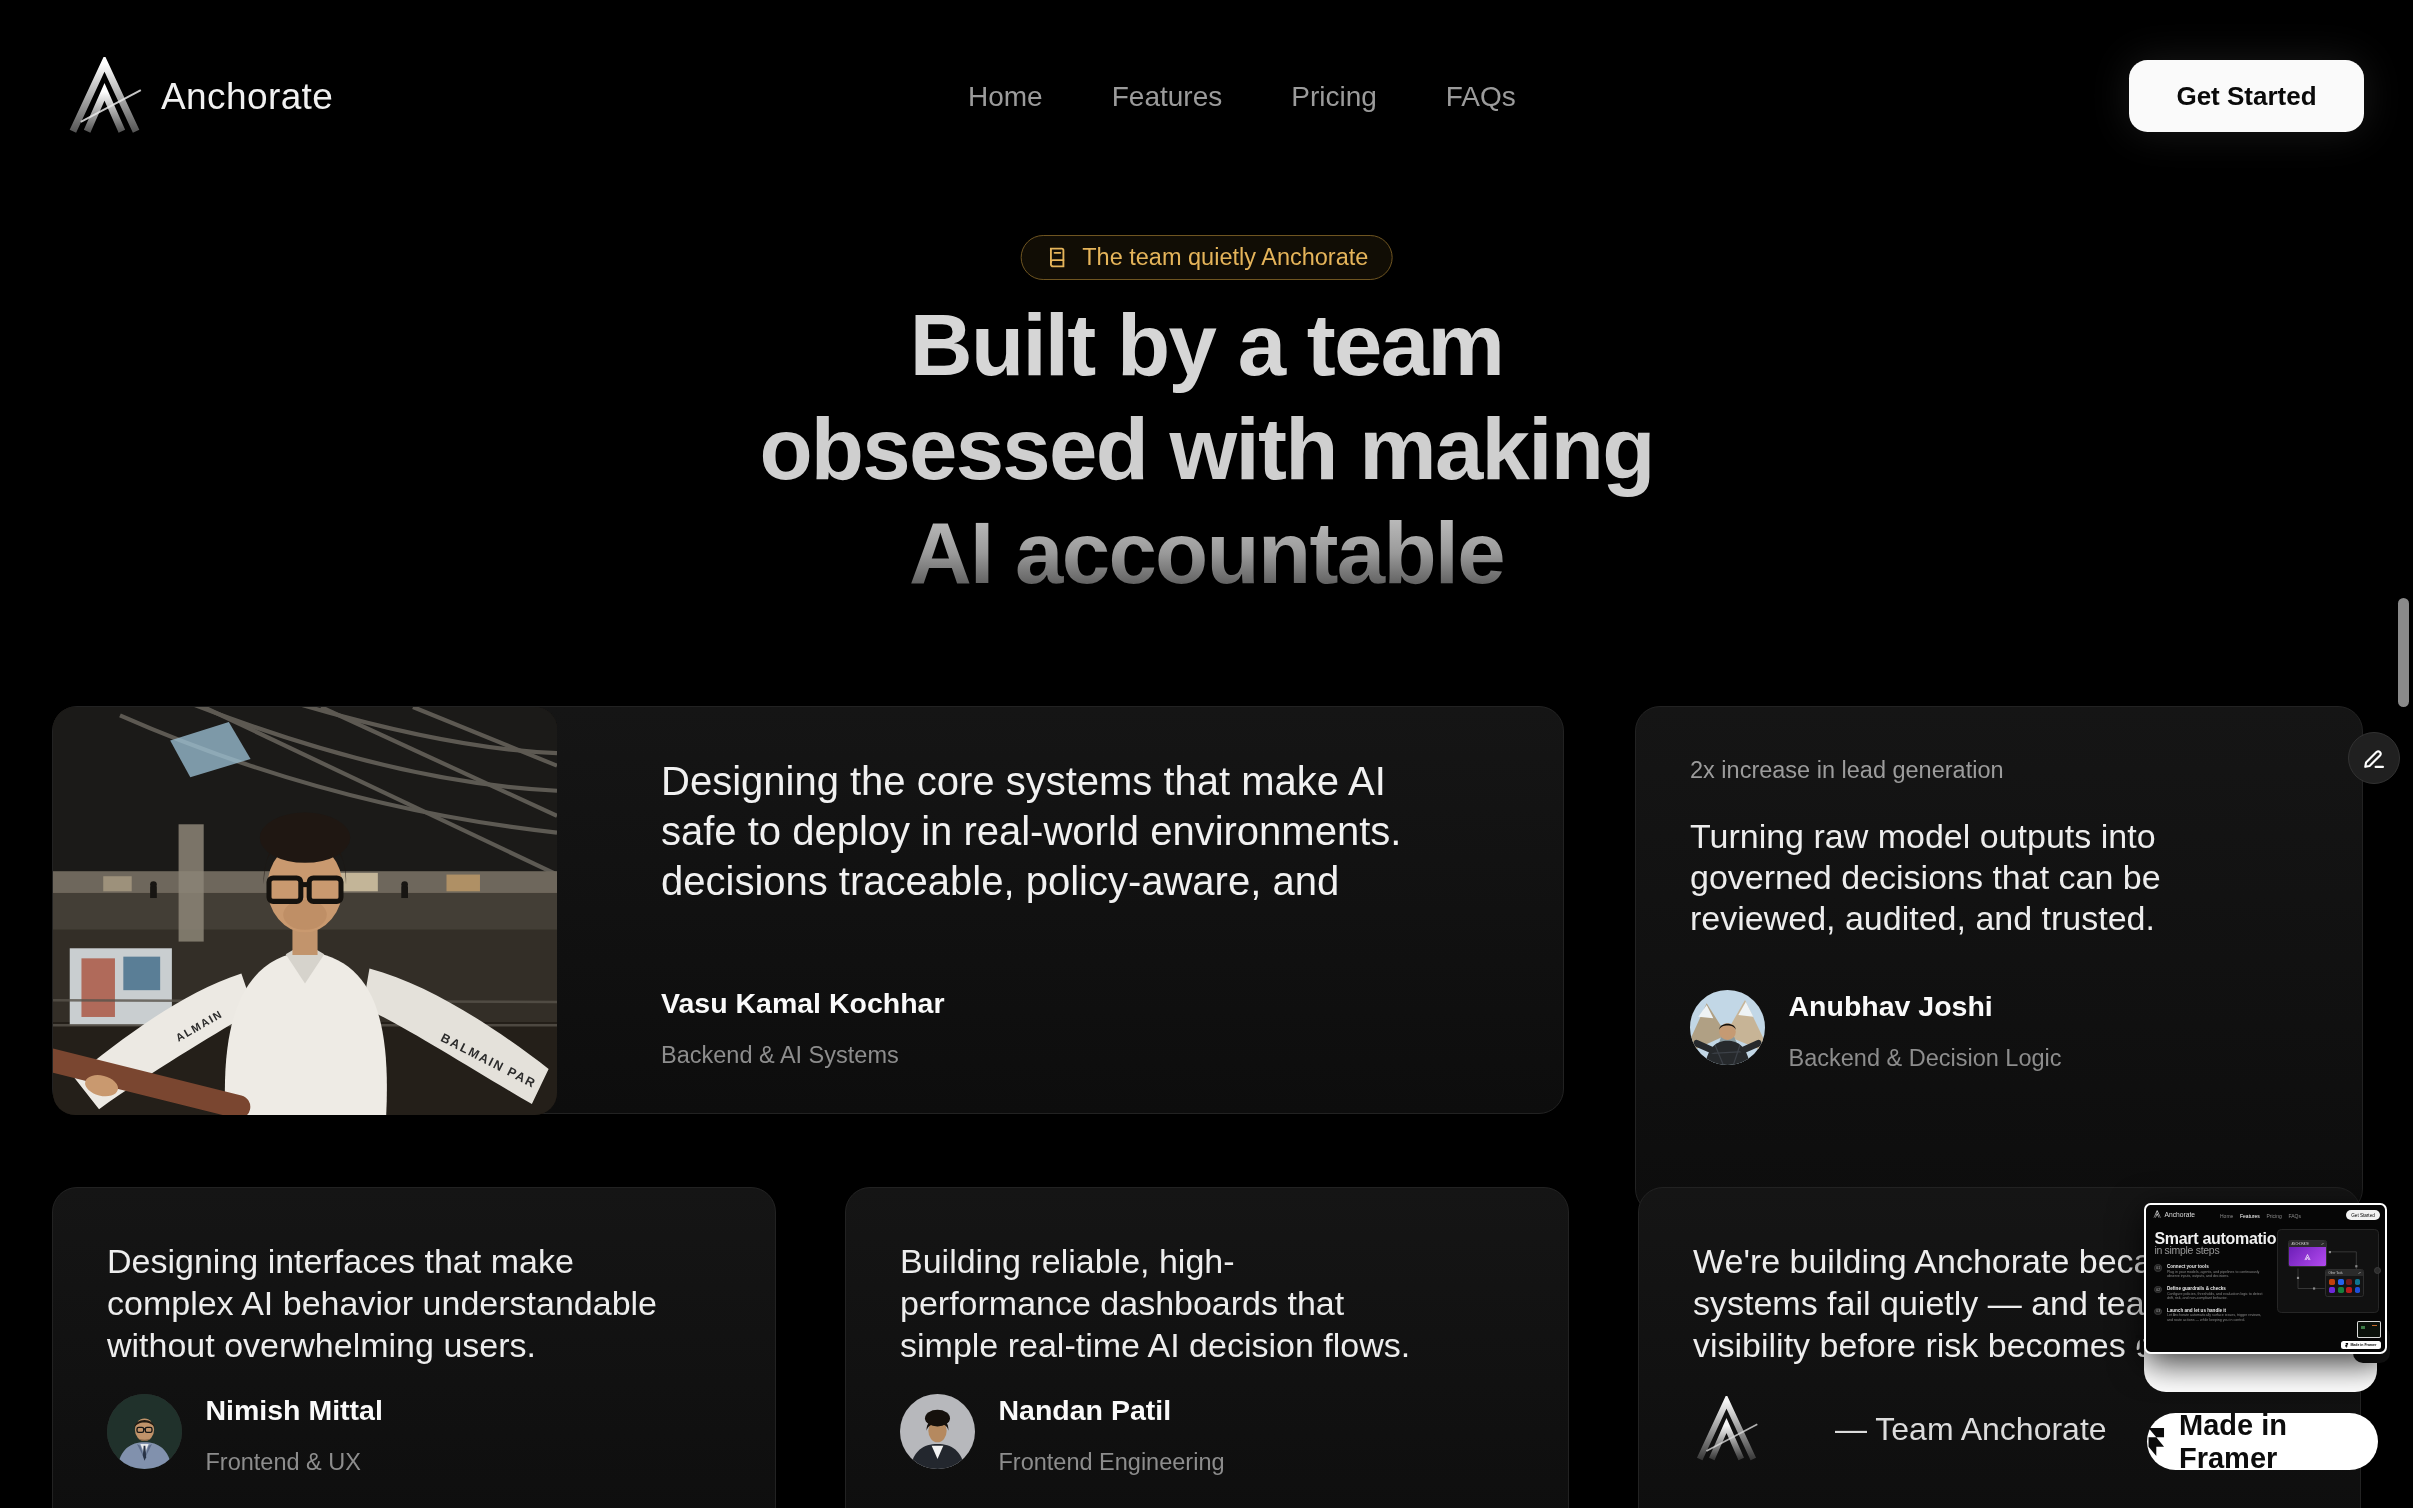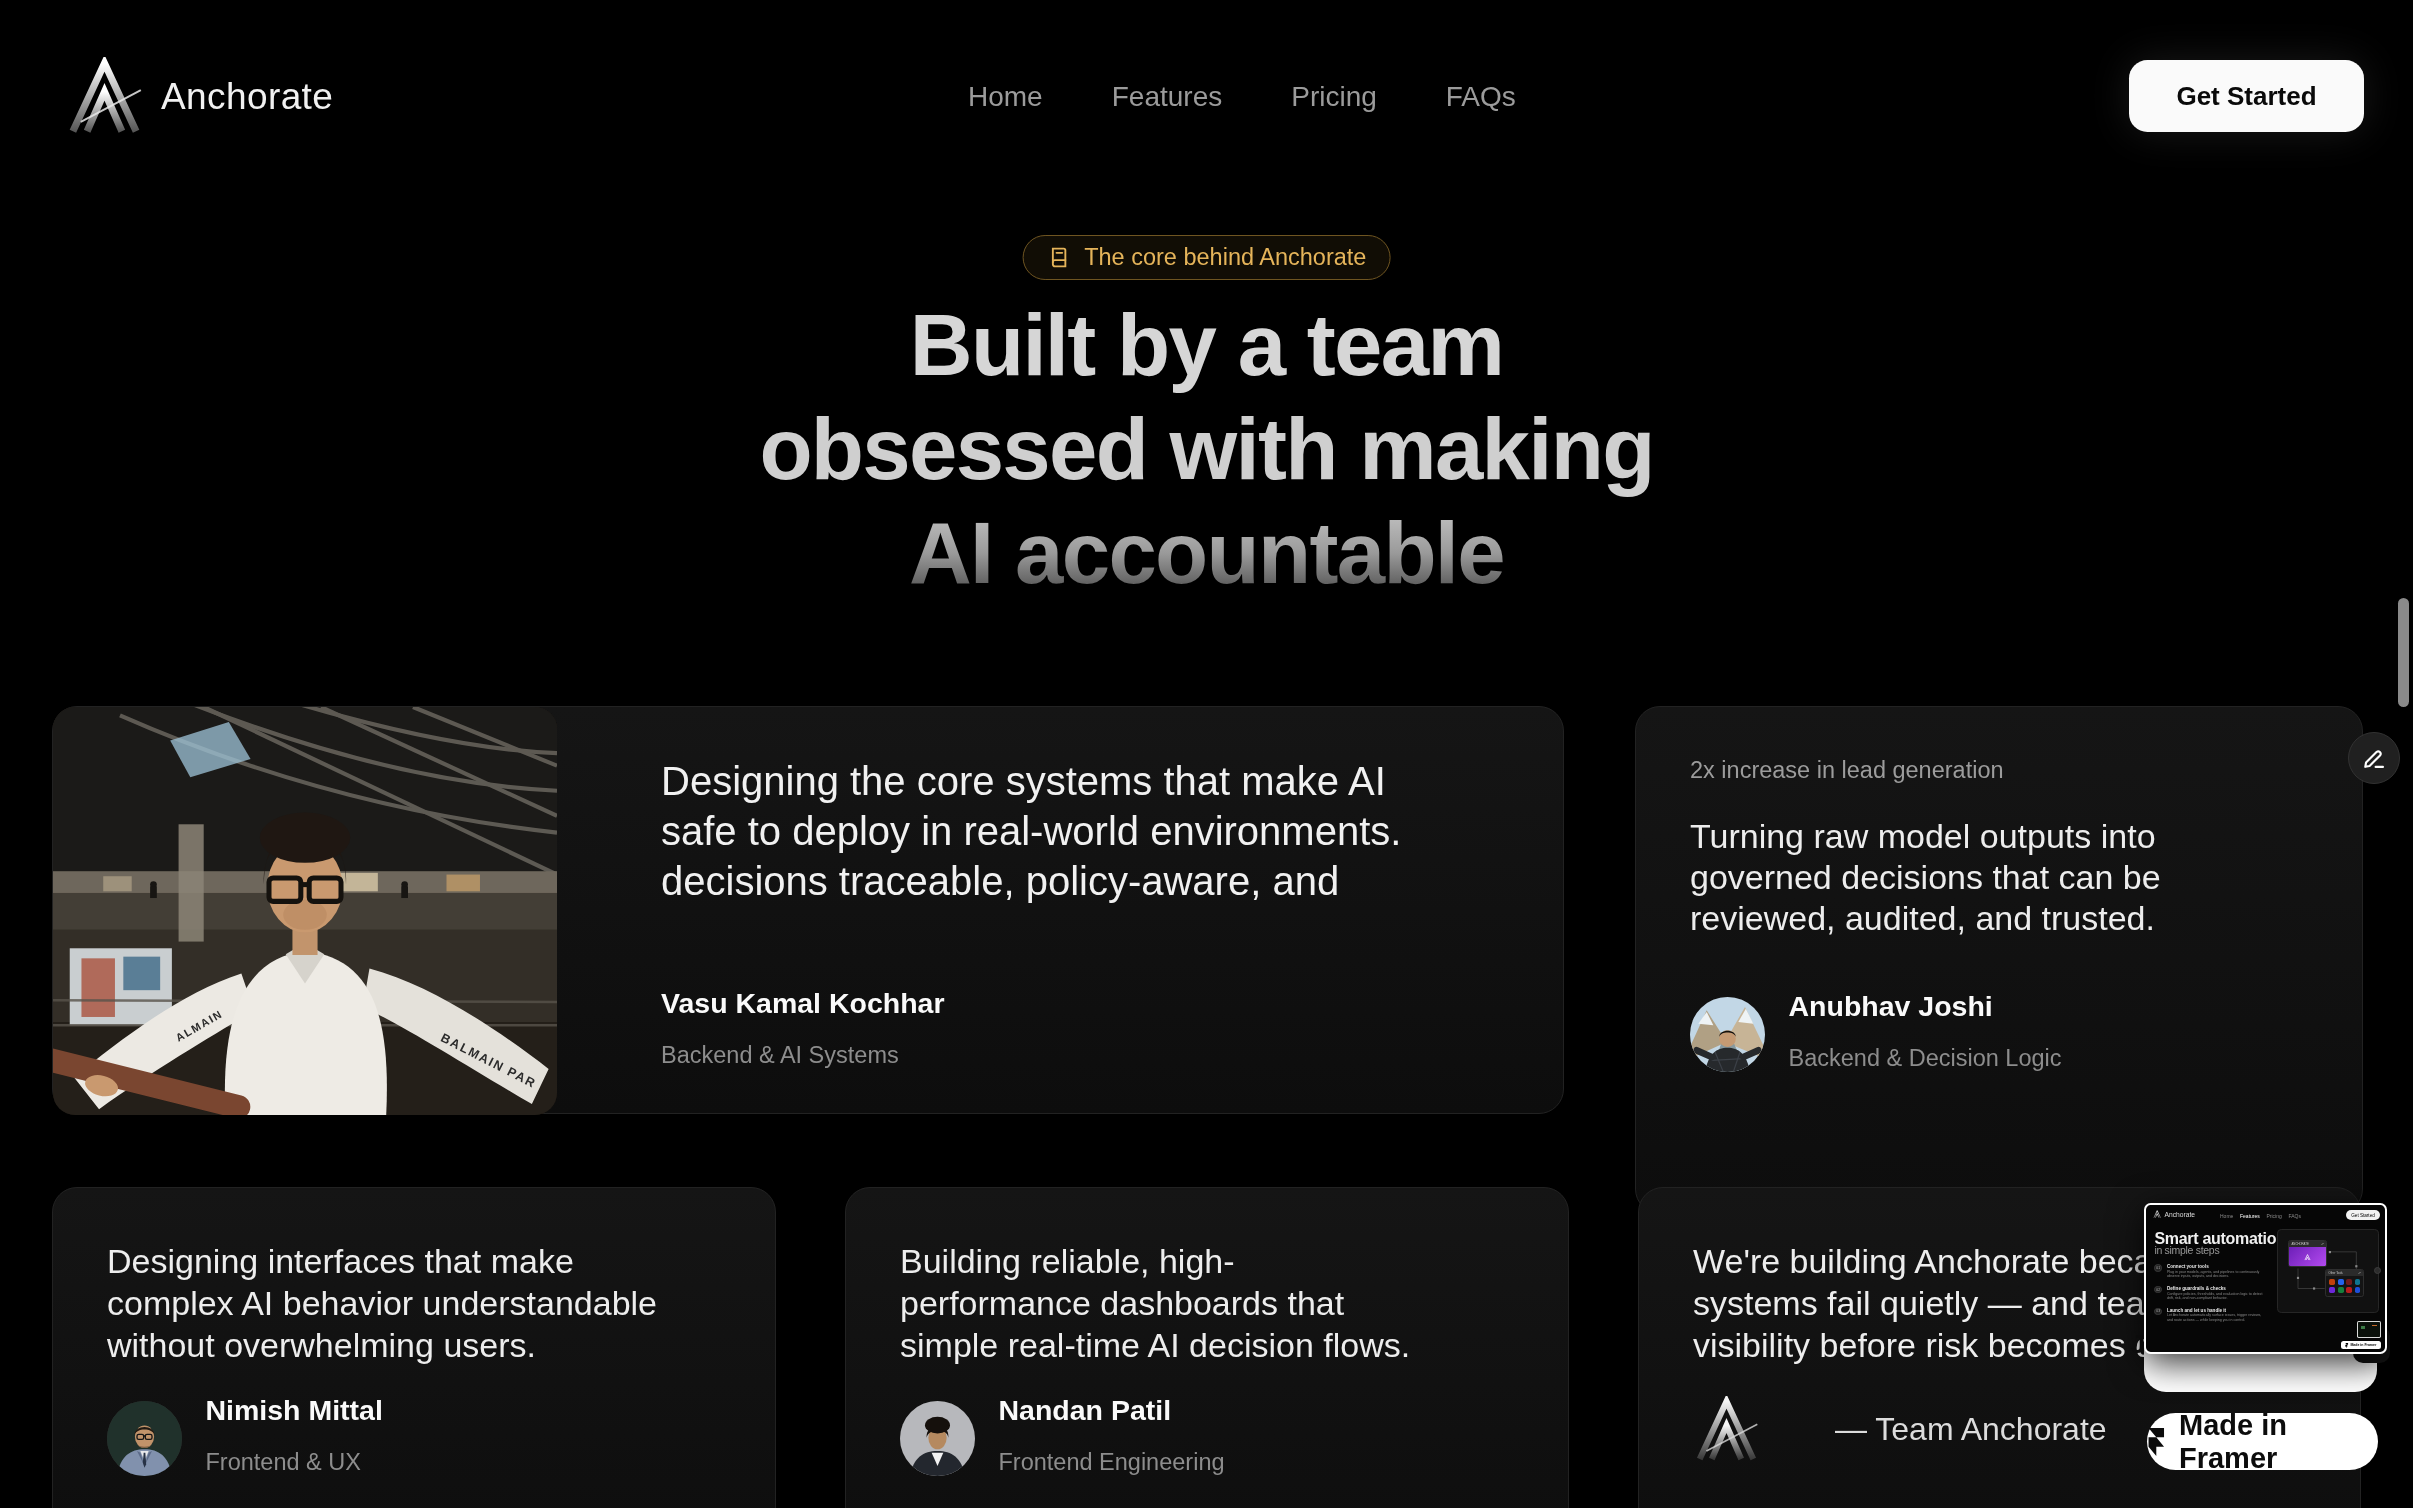--- a/index.html
+++ b/index.html
@@ -33,21 +33,21 @@
   .photo{left:0;top:0;width:504px;height:408px;border-radius:22px;overflow:hidden;background:#17140f;}
   .photo svg{width:100%;height:100%;display:block;}
   .qA{left:608px;top:49px;font-size:40px;line-height:50px;font-weight:500;color:#f1f1f1;}
   .personA{left:608px;top:280px;}
   .name{font-size:28.5px;font-weight:700;color:#fafafa;}
   .role{font-size:23.5px;color:#8d8d8d;margin-top:22px;}
 
   .cardB{left:1635px;top:706px;width:728px;height:508px;padding-left:13px;}
   .labelB{left:54px;top:50px;font-size:23.5px;color:#9c9c9c;}
   .qB{left:54px;top:109px;font-size:34px;line-height:41px;font-weight:500;color:#ededed;}
-  .person{display:flex;align-items:flex-end;gap:23.5px;}
+  .person{display:flex;align-items:flex-start;gap:23.5px;}
   .avatar{width:75px;height:75px;border-radius:50%;overflow:hidden;flex:none;background:#333;}
   .avatar svg{width:100%;height:100%;display:block;}
   .personB{left:54px;top:283px;}
 
   .row2{top:1187px;height:394px;}
   .cardC1{left:52px;width:724px;}
   .cardC2{left:845px;width:724px;}
   .cardC3{left:1638px;width:723px;}
   .qC{left:54px;top:52px;font-size:34px;line-height:42px;font-weight:500;color:#ededed;}
   .personC{left:54px;top:206px;}
@@ -131,21 +131,21 @@
 </nav>
 
 <div class="abs cta">Get Started</div>
 
 <div class="abs badge">
   <svg viewBox="0 0 24 24" fill="none" stroke="#e5b45a" stroke-width="1.8" stroke-linecap="round">
     <path d="M6 3.5h10.5a1.5 1.5 0 0 1 1.5 1.5v15.5H8a2 2 0 0 1-2-2z"></path>
     <path d="M6 16.5a2 2 0 0 1 2-2h10"></path>
     <path d="M9.5 7.5h5.5"></path>
   </svg>
-  <span>The core behind Anchorate</span>
+  <span>The team quietly Anchorate</span>
 </div>
 
 <h1 class="abs h1" style="margin:0;">
   <div class="l1">Built by a team</div>
   <div class="l2">obsessed with making</div>
   <div class="l3">AI accountable</div>
 </h1>
 
 <section class="abs card cardA">
   <div class="abs photo">

